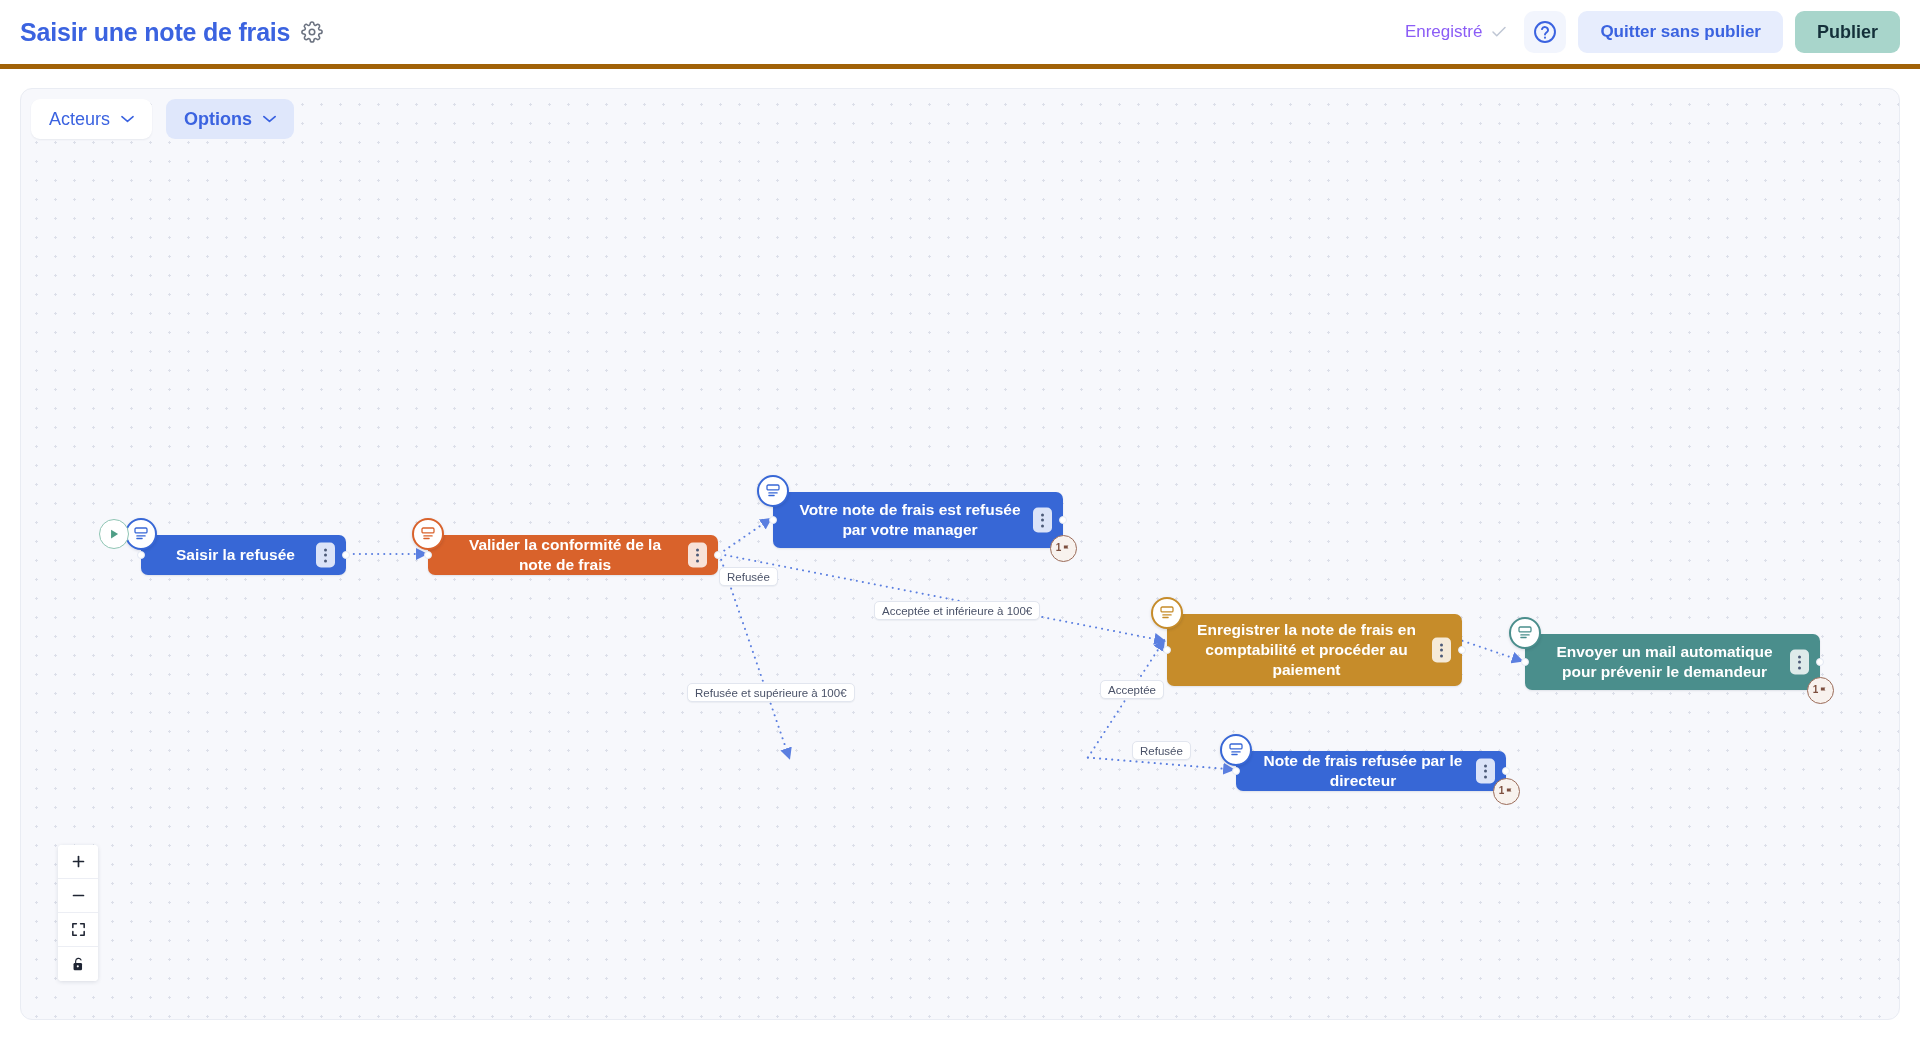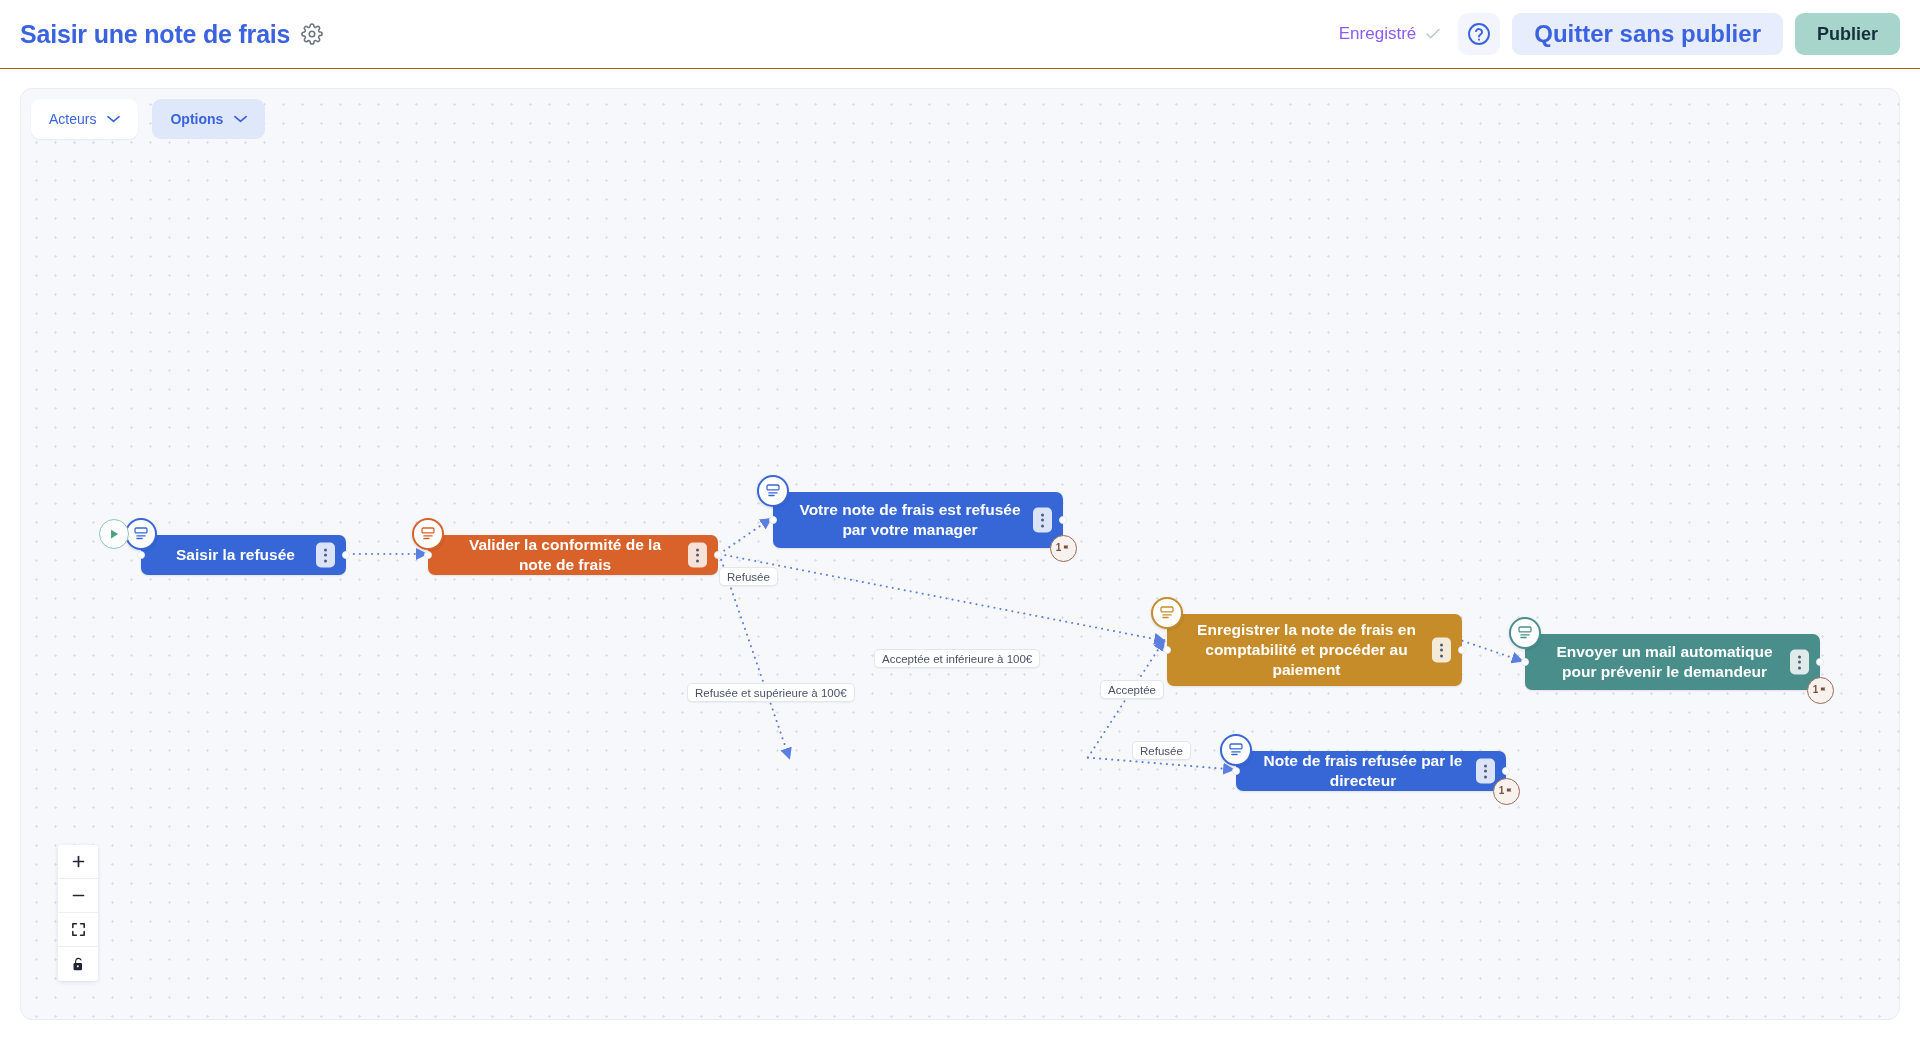--- a/index.html
+++ b/index.html
@@ -8,21 +8,21 @@
     background: #ffffff;
     font-family: "Liberation Sans", sans-serif;
     overflow: hidden;
   }
 
   
   .topbar {
     position: absolute; left:0; top:0; width:1920px; height:69px;
     background:#ffffff;
     display:flex; align-items:center;
-    border-bottom:1px solid #a16207;
+    border-bottom:5px solid #a16207;
   }
   .title-wrap { display:flex; align-items:center; gap:11px; margin-left:20px; }
   .page-title {
     font-size:25px; font-weight:700; color:#3b63e0; letter-spacing:-0.2px;
     white-space:nowrap;
   }
   .gear-icon { width:22px; height:22px; color:#6b7280; display:block; }
   .code-icon { font-size:21px; color:#3f4a5c; font-weight:600; letter-spacing:-2px;}
 
   .topbar-right {
@@ -34,21 +34,21 @@
   }
   .check-icon { width:18px; height:18px; color:#bfc6d4; }
   .help-btn {
     width:42px; height:42px; border-radius:10px; background:#f2f5fd;
     display:flex; align-items:center; justify-content:center; cursor:pointer;
     border:none;
   }
   .help-circle { width:26px; height:26px; color:#3b63e0; }
   .btn-quit {
     height:42px; padding:0 22px; border-radius:9px; border:none;
-    background:#e7edfd; color:#3b63e0; font-size:24px; font-weight:700;
+    background:#e7edfd; color:#3b63e0; font-size:17px; font-weight:700;
     cursor:pointer; font-family:inherit; white-space:nowrap;
   }
   .btn-publish {
     height:42px; padding:0 22px; border-radius:9px; border:none;
     background:#a8d5cb; color:#14303a; font-size:18px; font-weight:700;
     cursor:pointer; font-family:inherit; white-space:nowrap;
   }
 
   
   .canvas-wrap {
@@ -60,21 +60,21 @@
     background-position: 6px 6px;
     overflow:hidden;
   }
 
   .toolbar-row {
     position:absolute; left:10px; top:10px; display:flex; gap:14px; z-index:40;
   }
   .tb-btn {
     height:40px; padding:0 18px; border-radius:9px;
     display:flex; align-items:center; gap:11px;
-    font-size:14px; font-weight:700; color:#3b63e0;
+    font-size:18px; font-weight:700; color:#3b63e0;
     cursor:pointer; border:none; font-family:inherit;
   }
   .tb-btn.light { background:#ffffff; font-weight:400; box-shadow:0 1px 2px rgba(30,40,70,.07); }
   .tb-btn.tinted { background:#dfe7fb; }
   .caret { width:13px; height:8px; display:block; }
 
   
   .graph { position:absolute; inset:0; }
   .edges { position:absolute; inset:0; width:100%; height:100%; pointer-events:none; }
 
@@ -347,21 +347,21 @@
         <span class="port left"></span>
         <span class="port right"></span>
         <div class="count-badge">
           <span>1</span>
       <svg viewBox="0 0 24 24" fill="currentColor">
             <path d="M5 3v18M5 4h12l-2.5 4L17 12H5z"></path>
           </svg>
         </div>
       </div>
       <div class="edge-label" style="left: 698px; top: 478px;">Refusée</div>
-      <div class="edge-label" style="left: 853px; top: 560px;">Acceptée et inférieure à 100€</div>
+      <div class="edge-label" style="left: 853px; top: 512px;">Acceptée et inférieure à 100€</div>
       <div class="edge-label" style="left: 666px; top: 594px;">Refusée et supérieure à 100€</div>
       <div class="edge-label" style="left: 1079px; top: 591px;">Acceptée</div>
       <div class="edge-label" style="left: 1111px; top: 652px;">Refusée</div>
     </div>
 
   <div class="zoom-ctrl">
     <button class="zc-btn">
       <svg viewBox="0 0 24 24" fill="none" stroke="currentColor" stroke-width="2.4" stroke-linecap="round">
           <line x1="12" y1="5" x2="12" y2="19"></line>
           <line x1="5" y1="12" x2="19" y2="12"></line>

